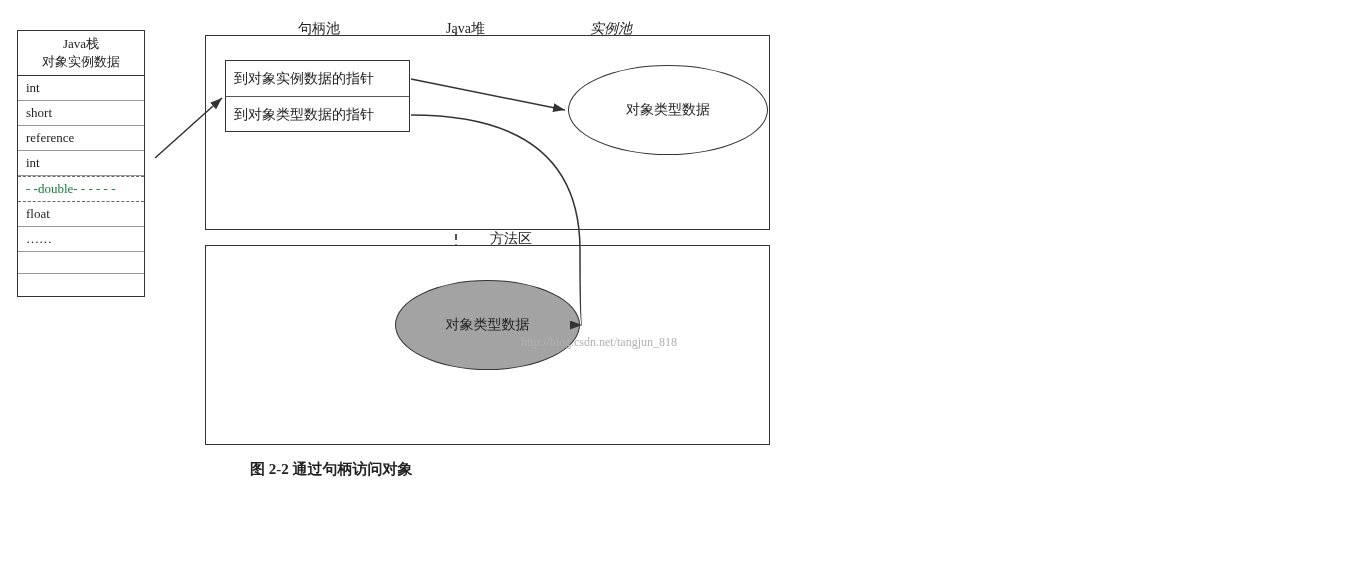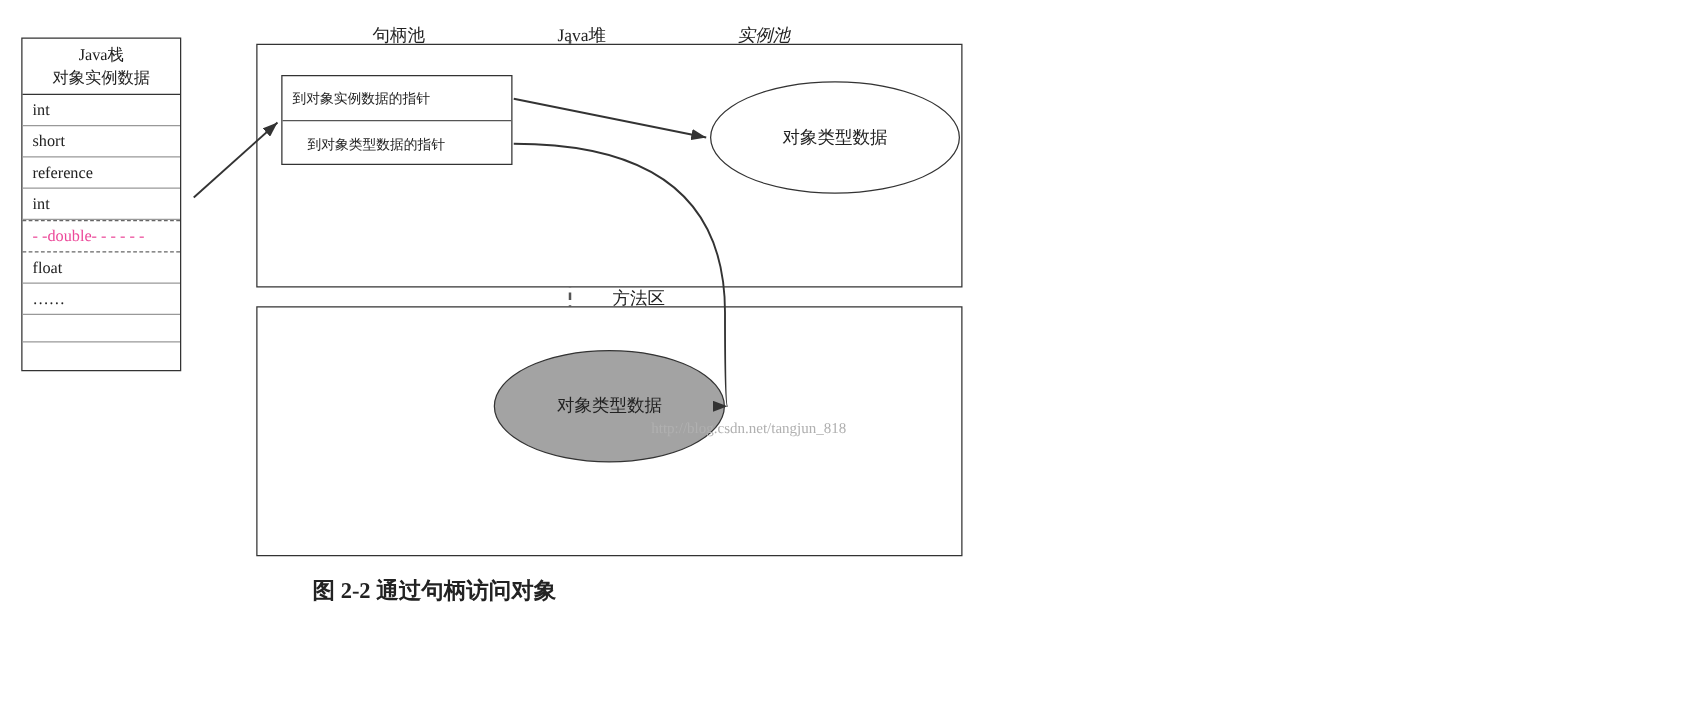--- a/index.html
+++ b/index.html
@@ -37,21 +37,21 @@
     }
     .java-stack .cell {
       border-bottom: 1px solid #999;
       padding: 4px 8px;
       font-size: 13px;
       min-height: 24px;
     }
     .java-stack .cell.dashed {
       border-bottom: 1px dashed #666;
       border-top: 1px dashed #666;
-      color: #ec4899;
+      color: #15803d;
     }
     .java-stack .cell.empty {
       min-height: 22px;
     }
 
     
     .handle-pool {
       position: absolute;
       left: 205px;
       top: 35px;
@@ -78,28 +78,27 @@
       left: 225px;
       top: 60px;
       width: 185px;
       height: 72px;
       border: 1.5px solid #333;
       background: #fff;
     }
     .handle-row {
       border-bottom: 1px solid #555;
       padding: 5px 8px;
-      font-size: 11px;
+      font-size: 14px;
       height: 36px;
       display: flex;
       align-items: center;
     }
     .handle-row:last-child {
       border-bottom: none;
-      margin-left: 12px;
     }
     .instance-ellipse {
       width: 200px;
       height: 90px;
       border: 1.5px solid #333;
       border-radius: 50%;
       display: flex;
       align-items: center;
       justify-content: center;
       font-size: 14px;
@@ -205,15 +204,15 @@
       </marker>
     </defs>
 
     <line x1="155" y1="158" x2="222" y2="98" stroke="#333" stroke-width="1.5" marker-end="url(#arrowhead)"></line>
 
     <line x1="411" y1="79" x2="565" y2="110" stroke="#333" stroke-width="1.5" marker-end="url(#arrowhead)"></line>
 
     <path d="M411,115 Q580,115 580,250 Q580,325 582,325" stroke="#333" stroke-width="1.5" fill="none" marker-end="url(#arrowhead2)"></path>
   </svg>
 
-  <div style="position:absolute; left:250px; top:460px; font-size:18px; font-weight:bold;">图   2-2   通过句柄访问对象</div>
+  <div style="position:absolute; left:250px; top:460px; font-size:15px; font-weight:bold;">图   2-2   通过句柄访问对象</div>
 
 </div>
 
 </body></html>

